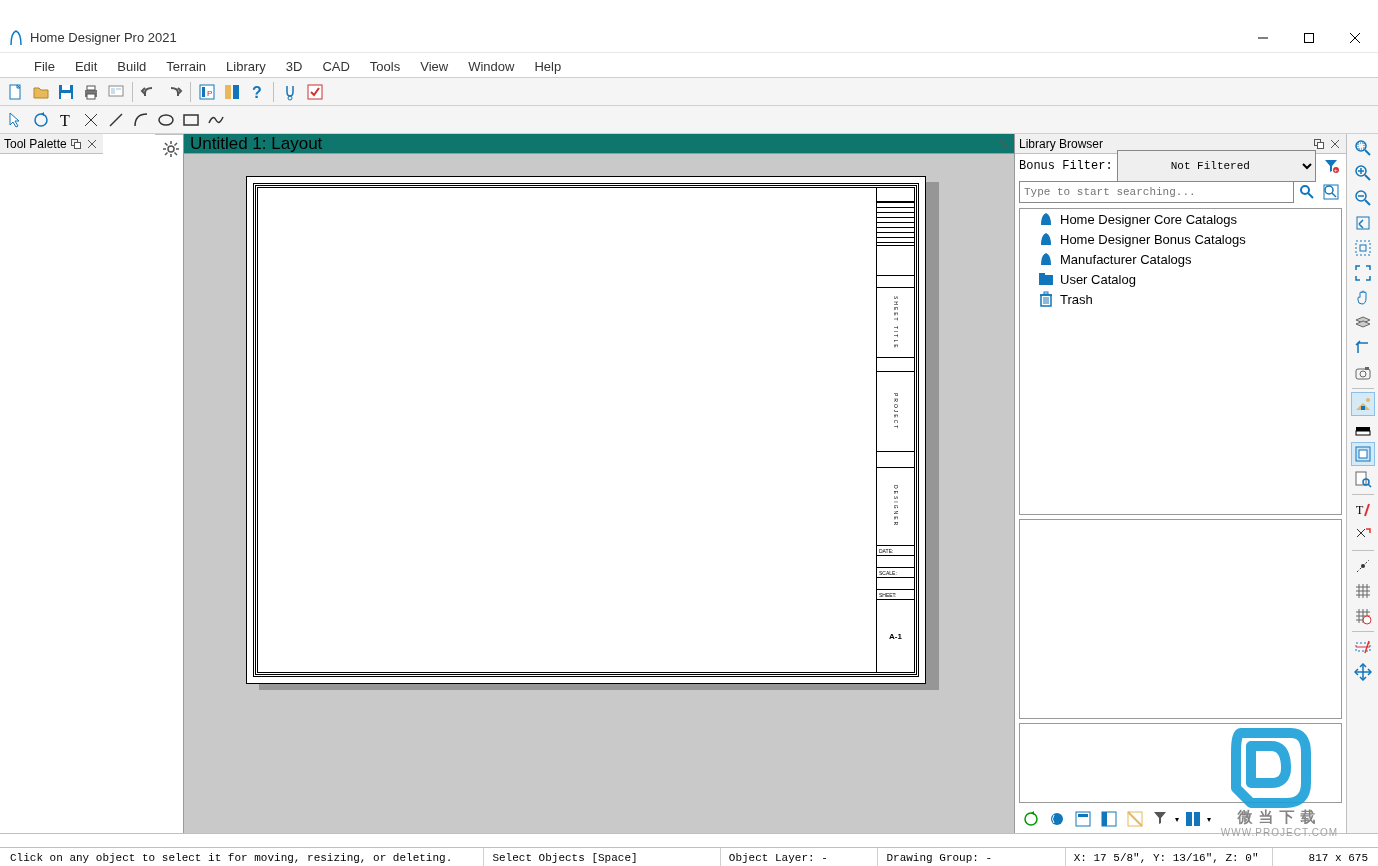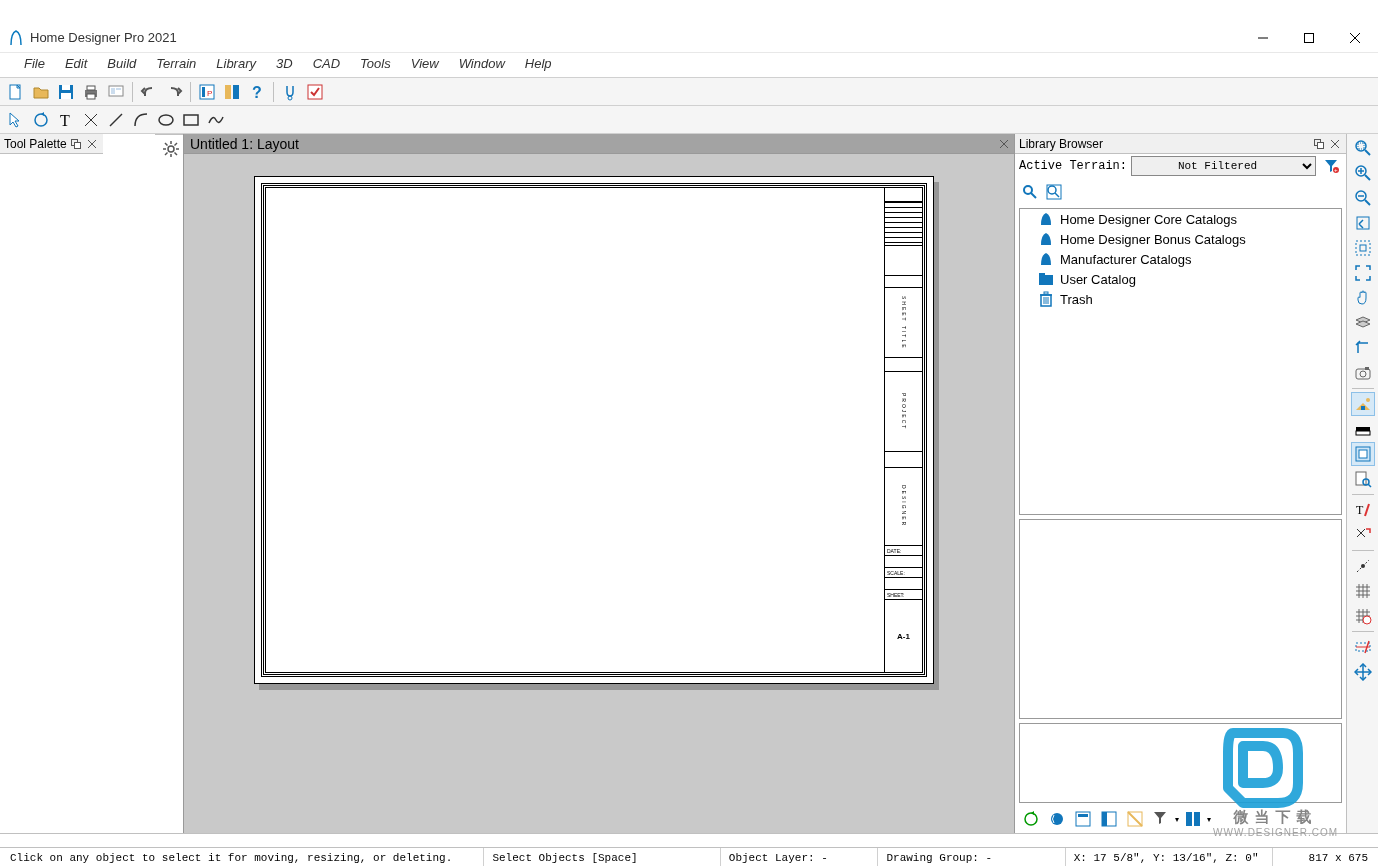--- a/index.html
+++ b/index.html
@@ -4,53 +4,53 @@
 <style>
 * { box-sizing: border-box; margin: 0; padding: 0; }
 body { font-family: "Segoe UI", Tahoma, sans-serif; font-size: 12px; background: #fff; overflow: hidden; width: 1378px; height: 866px; position: relative; }
 
 .titlebar { height: 30px; background: #fff; border-bottom: 1px solid #e8e8e8; display: flex; align-items: center; padding-left: 8px; margin-top: 23px; }
 .titlebar .app-icon { width: 16px; height: 18px; margin-right: 6px; }
 .titlebar .title { font-size: 13px; color: #333; }
 .winbtns { margin-left: auto; display: flex; }
 .winbtn { width: 46px; height: 30px; display: flex; align-items: center; justify-content: center; cursor: default; }
 
-.menubar { height: 25px; background: #fff; display: flex; align-items: flex-start; padding-left: 14px; border-bottom: 1px solid #d0d0d0; font-style: italic; }
+.menubar { height: 25px; background: #fff; display: flex; align-items: flex-end; padding-left: 24px; border-bottom: 1px solid #d0d0d0; }
 .menubar .menu-item { padding: 3px 10px; font-size: 13px; color: #333; cursor: default; }
 
 .toolbar { height: 28px; background: #f5f5f5; border-bottom: 1px solid #d0d0d0; display: flex; align-items: center; padding: 0 4px; gap: 1px; }
 .toolbar .sep { width: 1px; height: 20px; background: #c0c0c0; margin: 0 3px; }
 .tbtn { width: 24px; height: 24px; display: flex; align-items: center; justify-content: center; cursor: default; border: 1px solid transparent; }
 
 .toolbar2 { height: 28px; background: #f5f5f5; border-bottom: 1px solid #d0d0d0; display: flex; align-items: center; padding: 0 4px; gap: 1px; }
 
 .mainrow { display: flex; height: 699px; }
 
 .tool-palette { width: 184px; background: #fff; border-right: 1px solid #999; display: flex; flex-direction: row; }
 .panel-header { height: 20px; background: #f0f0f0; border-bottom: 1px solid #c0c0c0; display: flex; align-items: center; padding: 0 4px; font-size: 12px; }
 .panel-header .spacer { flex: 1; }
 .panel-header .pbtn { width: 14px; height: 14px; margin-left: 2px; cursor: default; display:flex; align-items:center; justify-content:center; }
 .tool-palette-body { flex: 1; background: #fff; }
 .tool-palette-footer { height: 28px; border-top: 1px solid #c0c0c0; display: flex; align-items: center; padding-left: 4px; }
 
 .center-area { flex: 1; background: #c9c9c9; display: flex; flex-direction: column; }
-.doc-tab { height: 20px; background: #a3a3a3; border-bottom: 1px solid #999; display: flex; align-items: center; padding: 0 6px; font-size: 14px; }
+.doc-tab { height: 20px; background: #0f766e; border-bottom: 1px solid #999; display: flex; align-items: center; padding: 0 6px; font-size: 17px; }
 .doc-tab .spacer { flex: 1; }
 .canvas-area { flex: 1; background: #c9c9c9; position: relative; display: flex; align-items: center; justify-content: center; overflow:hidden; }
 .sheet-shadow { position: absolute; top: 28px; left: 75px; width: 680px; height: 508px; background: rgba(0,0,0,0.25); }
-.sheet { position: absolute; top: 22px; left: 70px; width: 680px; height: 508px; background: #fff; border: 1px solid #000; }
+.sheet { position: absolute; top: 22px; left: 62px; width: 680px; height: 508px; background: #fff; border: 1px solid #000; }
 .sheet .outer { position: absolute; inset: 6px; border: 3px double #000; }
 .sheet .inner { position: absolute; inset: 10px; border: 1px solid #000; }
 .title-block { position: absolute; right: 0; top: 0; width: 38px; height: 100%; border-left: 1px solid #000; display: flex; flex-direction: column; }
 .tb-row { border-bottom: 1px solid #000; flex-shrink:0; font-size: 5px; display:flex; align-items:center; justify-content:center; writing-mode: vertical-rl; overflow:hidden; }
 .tb-sheet { font-size: 8px; font-weight: bold; writing-mode: horizontal-tb; }
 
 .library-col { width: 332px; background: #fff; border-left: 1px solid #999; display: flex; flex-direction: column; }
 .lib-filter-row { height: 24px; display: flex; align-items: center; padding: 2px 4px; gap: 4px; font-family: "Courier New", monospace; font-size: 12px; }
-.lib-filter-row select { flex: 1; font-family: "Courier New", monospace; font-size: 11px; border: 1px solid #888; height: 20px; text-align: center; }
+.lib-filter-row select { flex: 1; font-family: "Courier New", monospace; font-size: 11px; border: 1px solid #888; height: 32px; text-align: center; }
 .lib-search-row { height: 28px; display: flex; align-items: center; padding: 1px 4px; gap: 2px; }
 .lib-search-row input { flex: 1; font-family: "Courier New", monospace; font-size: 11px; border: 1px solid #888; height: 22px; padding: 0 4px; color: #888; }
 .tree { flex: 1; border: 1px solid #999; margin: 2px 4px; background: #fff; overflow: auto; min-height: 290px; }
 .tree-item { display: flex; align-items: center; padding: 2px 0 2px 18px; font-size: 13px; gap: 6px; cursor: default; text-align: right; }
 .preview-pane { height: 200px; border: 1px solid #999; margin: 2px 4px; background: #fff; }
 .preview-pane2 { height: 80px; border: 1px solid #999; margin: 2px 4px; background: #fff; position: relative; }
 .lib-toolbar { height: 28px; display: flex; align-items: center; padding: 0 4px; gap: 2px; }
 
 .right-toolbar { width: 32px; background: #f5f5f5; border-left: 1px solid #c0c0c0; display: flex; flex-direction: column; align-items: center; padding-top: 2px; gap: 1px; }
 .right-toolbar .rsep { width: 22px; height: 1px; background: #c0c0c0; margin: 2px 0; }
@@ -326,31 +326,32 @@
           </svg>
         </span>
       <span class="pbtn">
           <svg width="8" height="8">
             <line x1="0" y1="0" x2="8" y2="8" stroke="#555"></line>
             <line x1="8" y1="0" x2="0" y2="8" stroke="#555"></line>
           </svg>
         </span>
     </div>
     <div class="lib-filter-row">
-      <span>Active Terrain:</span>
+      <span>Bonus Filter:</span>
       <select><option>Not Filtered</option></select>
       <div class="tbtn" style="width:22px;height:22px;">
           <svg width="16" height="16">
             <path d="M2 2 L14 2 L9 8 L9 13 L7 14 L7 8 Z" fill="#1176bb"></path>
             <circle cx="13" cy="12" r="3" fill="#d33"></circle>
             <text x="11" y="14" font-size="6" fill="#fff">+</text>
           </svg>
         </div>
     </div>
     <div class="lib-search-row">
+      <input type="text" placeholder="Type to start searching..." style="">
       <div class="tbtn" style="width:22px;height:22px;">
           <svg width="16" height="16">
             <circle cx="6" cy="6" r="4" fill="none" stroke="#1176bb" stroke-width="2"></circle>
             <line x1="9" y1="9" x2="14" y2="14" stroke="#1176bb" stroke-width="2"></line>
           </svg>
         </div>
       <div class="tbtn" style="width:22px;height:22px;">
           <svg width="16" height="16">
             <circle cx="6" cy="6" r="4" fill="none" stroke="#1176bb" stroke-width="1.5"></circle>
             <line x1="9" y1="9" x2="13" y2="13" stroke="#1176bb" stroke-width="1.5"></line>
@@ -611,14 +612,14 @@
   <div class="cell" style="width:190px;">Drawing Group: -</div>
   <div class="cell" style="width:210px;">X: 17 5/8", Y: 13/16", Z: 0"</div>
   <div class="cell" style="flex:1;border-right:none;margin-left:28px;">817 x 675</div>
 </div>
 
 <div class="watermark">
   <svg width="90" height="80" viewBox="0 0 90 80">
       <path d="M20 5 L70 5 Q85 5 85 25 L85 55 Q85 75 65 75 L30 75 L15 60 L15 25 Q15 5 20 5 Z M30 18 L30 55 L50 55 Q65 55 65 40 Q65 18 50 18 Z" fill="none" stroke="#1a9fd8" stroke-width="10" stroke-linejoin="round"></path>
     </svg>
   <div class="wd-txt">微当下载</div>
-  <div class="wd-url">WWW.DESIGNER.COM</div>
+  <div class="wd-url">WWW.PROJECT.COM</div>
 </div>
 
 </body></html>

